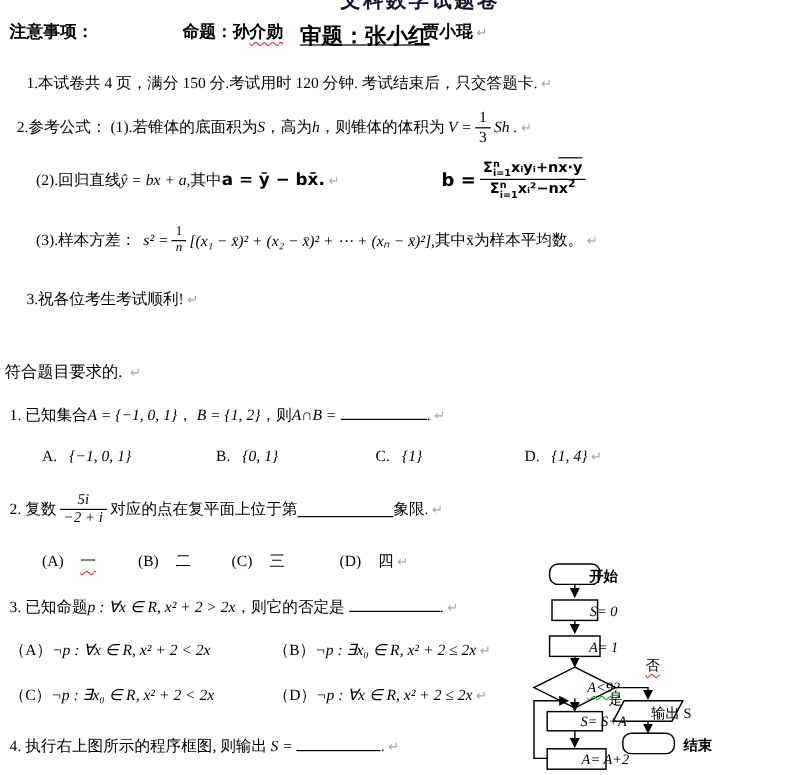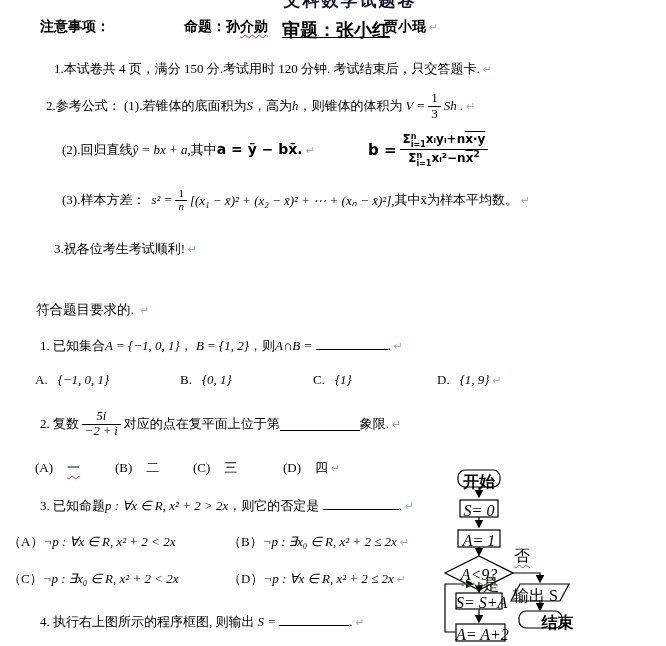--- a/index.html
+++ b/index.html
@@ -1,35 +1,35 @@
 <!DOCTYPE html>
 <html><head>
 <meta charset="utf-8">
 <style>
   html,body{margin:0;padding:0;}
   body{width:666px;height:646px;background:#ffffff;overflow:hidden;position:relative;
        font-family:"Liberation Serif","DejaVu Sans",serif;color:#000;}
   .page{position:absolute;left:0;top:0;width:614px;height:646px;overflow:hidden;}
   .abs{position:absolute;}
   .b{font-weight:bold;}
-  .txt{font-size:13px;white-space:nowrap;margin-left:32px;}
+  .txt{font-size:13px;white-space:nowrap;}
   .math{font-family:"Liberation Serif",serif;font-style:italic;}
   .cm{font-family:"DejaVu Sans",sans-serif;font-weight:bold;font-size:13px;font-style:normal;}
   .ret{color:#97aec4;font-family:"DejaVu Sans",sans-serif;font-size:11px;font-style:normal;font-weight:normal;margin-left:3px;}
   .blank{display:inline-block;border-bottom:1px solid #000;height:13px;vertical-align:baseline;}
   .wavy-red{text-decoration-line:underline;text-decoration-style:wavy;text-decoration-color:#d43a3a;text-underline-offset:3px;text-decoration-thickness:1px;}
   .wavy-green{text-decoration-line:underline;text-decoration-style:wavy;text-decoration-color:#2f9e2f;text-underline-offset:2px;text-decoration-thickness:1px;}
   .frac{display:inline-block;text-align:center;vertical-align:middle;line-height:1.08;margin:0 3px;}
   .frac .fnum{display:block;border-bottom:1px solid #000;padding:0 3px;}
   .frac .fden{display:block;padding:0 3px;}
   .lims{display:inline-block;vertical-align:-4px;line-height:1;font-size:8px;text-align:left;font-weight:bold;}
   .lims span{display:block;}
   .ol{text-decoration:overline;}
   .row{white-space:nowrap;}
-  .fc-label{position:absolute;font-size:16px;text-align:center;white-space:nowrap;}
+  .fc-label{position:absolute;font-size:12px;text-align:center;white-space:nowrap;margin-left:24px;}
   .opt-label{margin-right:10px;}
   sup.s,sub.s{font-size:9px;}
 </style>
 </head>
 <body>
 
 <div class="page">
 
   <div class="abs b" style="left:34px;top:-11px;width:632px;text-align:center;font-size:17px;letter-spacing:2px;color:#14142e;">文科数学试题卷</div>
 
@@ -92,21 +92,21 @@
   </div>
 
   <div class="abs txt" style="left:8px;top:336px;">
     <span>1. 已知集合</span><span class="math">A = {−1, 0, 1}</span><span>， </span><span class="math">B = {1, 2}</span><span>，则</span><span class="math">A∩B =</span>
     <span class="blank" style="width:72px;"></span><span>.</span><span class="ret">↵</span>
   </div>
   <div class="abs row" style="left:0;top:372px;width:666px;font-size:13px;">
     <span class="abs" style="left:35px;"><span class="opt-label">A.</span><span class="math">{−1, 0, 1}</span></span>
     <span class="abs" style="left:180px;"><span class="opt-label">B.</span><span class="math">{0, 1}</span></span>
     <span class="abs" style="left:313px;"><span class="opt-label">C.</span><span class="math">{1}</span></span>
-    <span class="abs" style="left:437px;"><span class="opt-label">D.</span><span class="math">{1, 9}</span><span class="ret">↵</span></span>
+    <span class="abs" style="left:437px;"><span class="opt-label">D.</span><span class="math">{1, 4}</span><span class="ret">↵</span></span>
   </div>
 
   <div class="abs txt" style="left:8px;top:402px;height:44px;display:flex;align-items:center;">
     <span>2. 复数</span>
     <span class="frac math" style="font-size:12.5px;font-family:Liberation Serif, serif;">
         <span class="fnum">5i</span>
         <span class="fden">−2 + i</span>
       </span>
     <span>对应的点在复平面上位于第</span>
     <span class="blank" style="width:80px;"></span>

